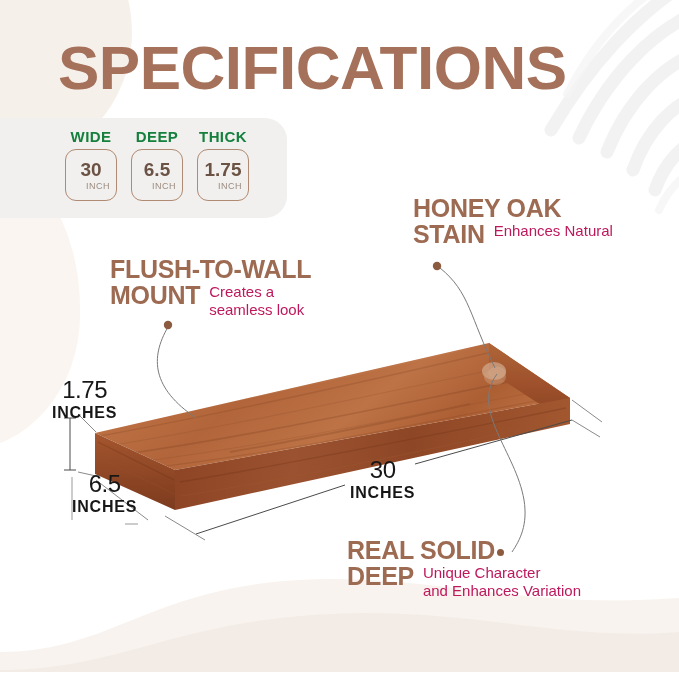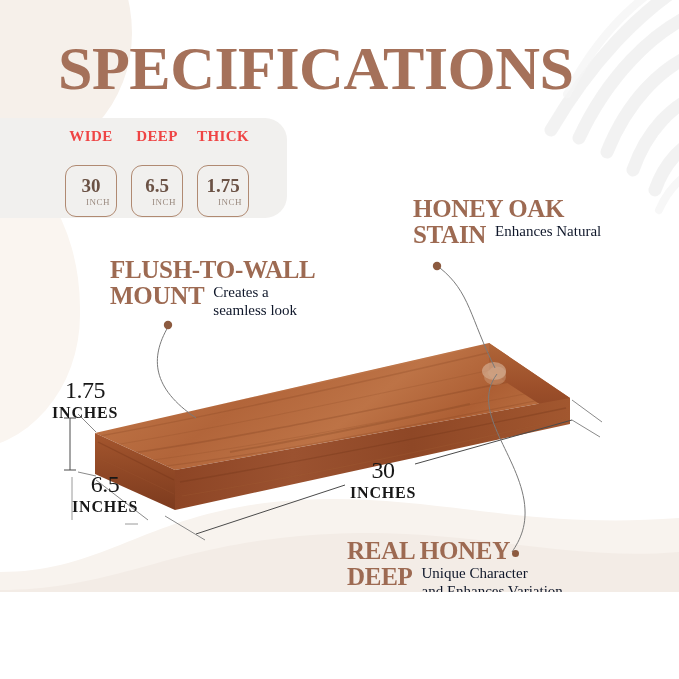--- a/index.html
+++ b/index.html
@@ -3,24 +3,24 @@
 <meta charset="utf-8">
 <style>
   html, body {
     margin: 0;
     padding: 0;
     background: #ffffff;
   }
   #canvas {
     position: relative;
     width: 679px;
-    height: 592px;
+    height: 672px;
     background: #ffffff;
     overflow: hidden;
-    font-family: Liberation Serif, serif;
+    font-family: Liberation Sans, sans-serif;
     -webkit-font-smoothing: antialiased;
   }
 
   
   .bg-layer {
     position: absolute;
     inset: 0;
     pointer-events: none;
   }
   .blob-topleft {
@@ -88,23 +88,23 @@
     gap: 14px;
   }
   .spec-item {
     display: flex;
     flex-direction: column;
     align-items: center;
   }
   .spec-label {
     font-size: 15px;
     font-weight: bold;
-    color: #ef4444;
+    color: #15803d;
     letter-spacing: 0.4px;
-    margin-bottom: 20px;
+    margin-bottom: 4px;
   }
   .spec-box {
     width: 52px;
     height: 52px;
     border: 1.6px solid #b08a72;
     border-radius: 11px;
     display: flex;
     flex-direction: column;
     align-items: center;
     justify-content: center;
@@ -131,21 +131,21 @@
   .callout-head {
     font-size: 25px;
     font-weight: bold;
     color: #9d6a52;
     line-height: 1.02;
     letter-spacing: -0.3px;
   }
   .callout-head .inline-sub {
     font-size: 15px;
     font-weight: normal;
-    color: #0f172a;
+    color: #be185d;
     letter-spacing: 0;
     line-height: 1.25;
     display: inline-block;
     vertical-align: top;
     padding-left: 9px;
   }
   .dot-marker {
     display: inline-block;
     width: 7px;
     height: 7px;
@@ -351,21 +351,21 @@
 
   <div class="callout" id="callout-flush-mount">
     <div class="callout-head">
       <span>FLUSH-TO-WALL</span><br>
       <span>MOUNT</span><span class="inline-sub"><span>Creates a</span><br><span>seamless look</span></span>
     </div>
   </div>
 
   <div class="callout" id="callout-real-wood">
     <div class="callout-head">
-      <span>REAL HONEY</span><span class="dot-marker"></span><br>
+      <span>REAL SOLID</span><span class="dot-marker"></span><br>
       <span>DEEP</span><span class="inline-sub"><span>Unique Character</span><br><span>and Enhances Variation</span></span>
     </div>
   </div>
 
   <div class="dim" id="dim-thickness">
     <div class="dim-value">1.75</div>
     <div class="dim-unit">INCHES</div>
   </div>
 
   <div class="dim" id="dim-depth">

